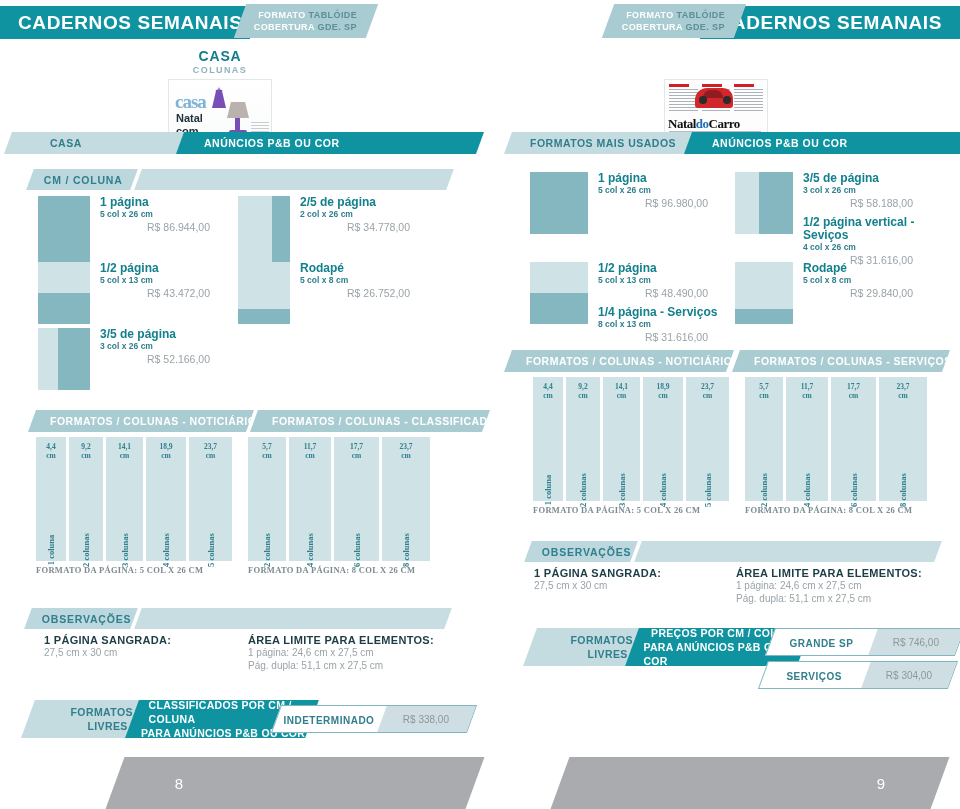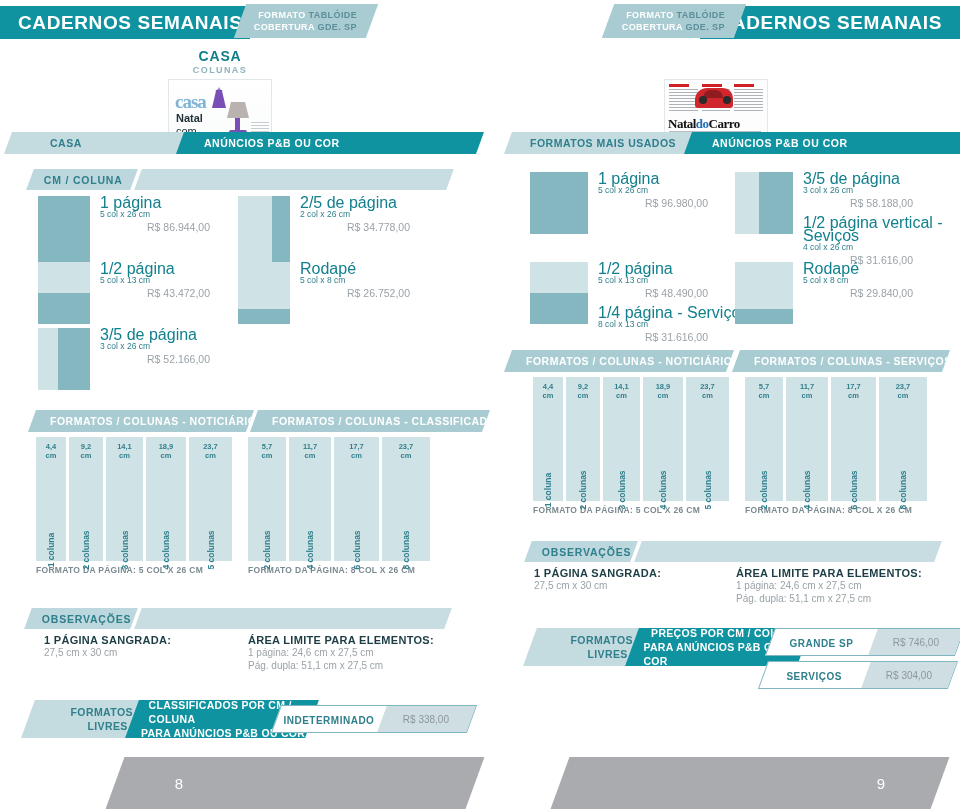--- a/index.html
+++ b/index.html
@@ -46,21 +46,21 @@
 
   
   .npaper {
     position: absolute; width: 104px; height: 68px;
     background: #f4f6f7; border: 1px solid #e2e7e9;
     overflow: hidden;
   }
   .np-casa { background: linear-gradient(180deg,#ffffff 0%,#fafbfb 100%); }
   .np-casa .word { position: absolute; left: 6px; top: 11px; font-size: 19px; font-weight: bold; color: #7fb4d6; font-family: "Liberation Serif", serif; letter-spacing: -1px; }
   .np-casa .l2 { position: absolute; left: 7px; top: 32px; font-size: 11px; font-weight: bold; color: #20313a; }
-  .np-casa .l3 { position: absolute; left: 7px; top: 45px; font-size: 11px; font-weight: normal; color: #20313a; }
+  .np-casa .l3 { position: absolute; left: 7px; top: 45px; font-size: 11px; font-weight: bold; color: #20313a; }
   .np-casa .lamp-shade { position: absolute; left: 58px; top: 22px; width: 22px; height: 16px; background: #b9b2ae; clip-path: polygon(18% 0,82% 0,100% 100%,0 100%); }
   .np-casa .lamp-base { position: absolute; left: 66px; top: 38px; width: 5px; height: 14px; background: #7a4fb5; }
   .np-casa .lamp-foot { position: absolute; left: 60px; top: 50px; width: 18px; height: 5px; background: #7a4fb5; border-radius: 2px; }
   .np-casa .vase { position: absolute; left: 43px; top: 10px; width: 14px; height: 18px; background: #7a4fb5; clip-path: polygon(30% 0,70% 0,100% 100%,0 100%); }
   .np-casa .star { position: absolute; left: 45px; top: 4px; font-size: 12px; color: #9a7fd0; }
   .np-casa .blurb { position: absolute; left: 82px; top: 42px; width: 18px; height: 12px; background: repeating-linear-gradient(180deg,#c9ccd0 0 1px,transparent 1px 3px); }
 
   .np-carro { background: #fdfdfd; }
   .np-carro .top-cols { position: absolute; left: 4px; top: 4px; right: 4px; height: 30px; display: flex; gap: 4px; }
   .np-carro .col { flex: 1; }
@@ -94,27 +94,27 @@
   .tstrip { position: absolute; height: 21px; transform: skewX(-20deg); }
   .tstrip .seg1 { position: absolute; left: 0; top: 0; height: 21px; background: #bcd7dd; display:flex; align-items:center; padding-left: 14px; }
   .tstrip .seg2 { position: absolute; top: 0; height: 21px; background: #c8dde1; }
   .tstrip .lbl { transform: skewX(20deg); color: #2f7f8c; font-size: 10.5px; font-weight: bold; letter-spacing: .8px; white-space: nowrap; }
 
   
   .fmt { position: absolute; display: flex; }
   .fmt .sw { position: relative; flex: 0 0 auto; background: #cfe2e6; }
   .fmt .sw .fill { position: absolute; background: #84b7bf; }
   .fmt .txt { margin-left: 10px; }
-  .fmt .nm { font-size: 16px; font-weight: normal; color: #12808d; line-height: 13px; }
-  .fmt .dim { font-size: 8.5px; font-weight: normal; color: #2f7f8c; line-height: 11px; }
+  .fmt .nm { font-size: 12px; font-weight: bold; color: #12808d; line-height: 13px; }
+  .fmt .dim { font-size: 8.5px; font-weight: bold; color: #2f7f8c; line-height: 11px; }
   .fmt .prc { font-size: 10.5px; color: #9aa3a8; line-height: 15px; margin-left: 47px; }
   .fmt .blk2 { margin-top: 5px; }
 
   
-  .colgroup { position: absolute; }
+  .colgroup { position: absolute; font-family: Liberation Serif, serif; }
   .colbars { display: flex; align-items: flex-end; gap: 3px; }
   .cbar { position: relative; background: #cfe2e6; height: 124px; }
   .cbar .cm { position: absolute; top: 5px; left: 0; right: 0; text-align: center; font-size: 7.5px; font-weight: bold; color: #2f7f8c; line-height: 9px; }
   .cbar .vert {
     position: absolute; bottom: 6px; left: 50%;
     transform: translateX(-50%) rotate(-90deg); transform-origin: center;
     font-size: 8.5px; font-weight: bold; color: #2f7f8c; white-space: nowrap;
   }
   .colnote { margin-top: 4px; font-size: 8.5px; font-weight: bold; color: #7b8a90; letter-spacing: .3px; }
 

